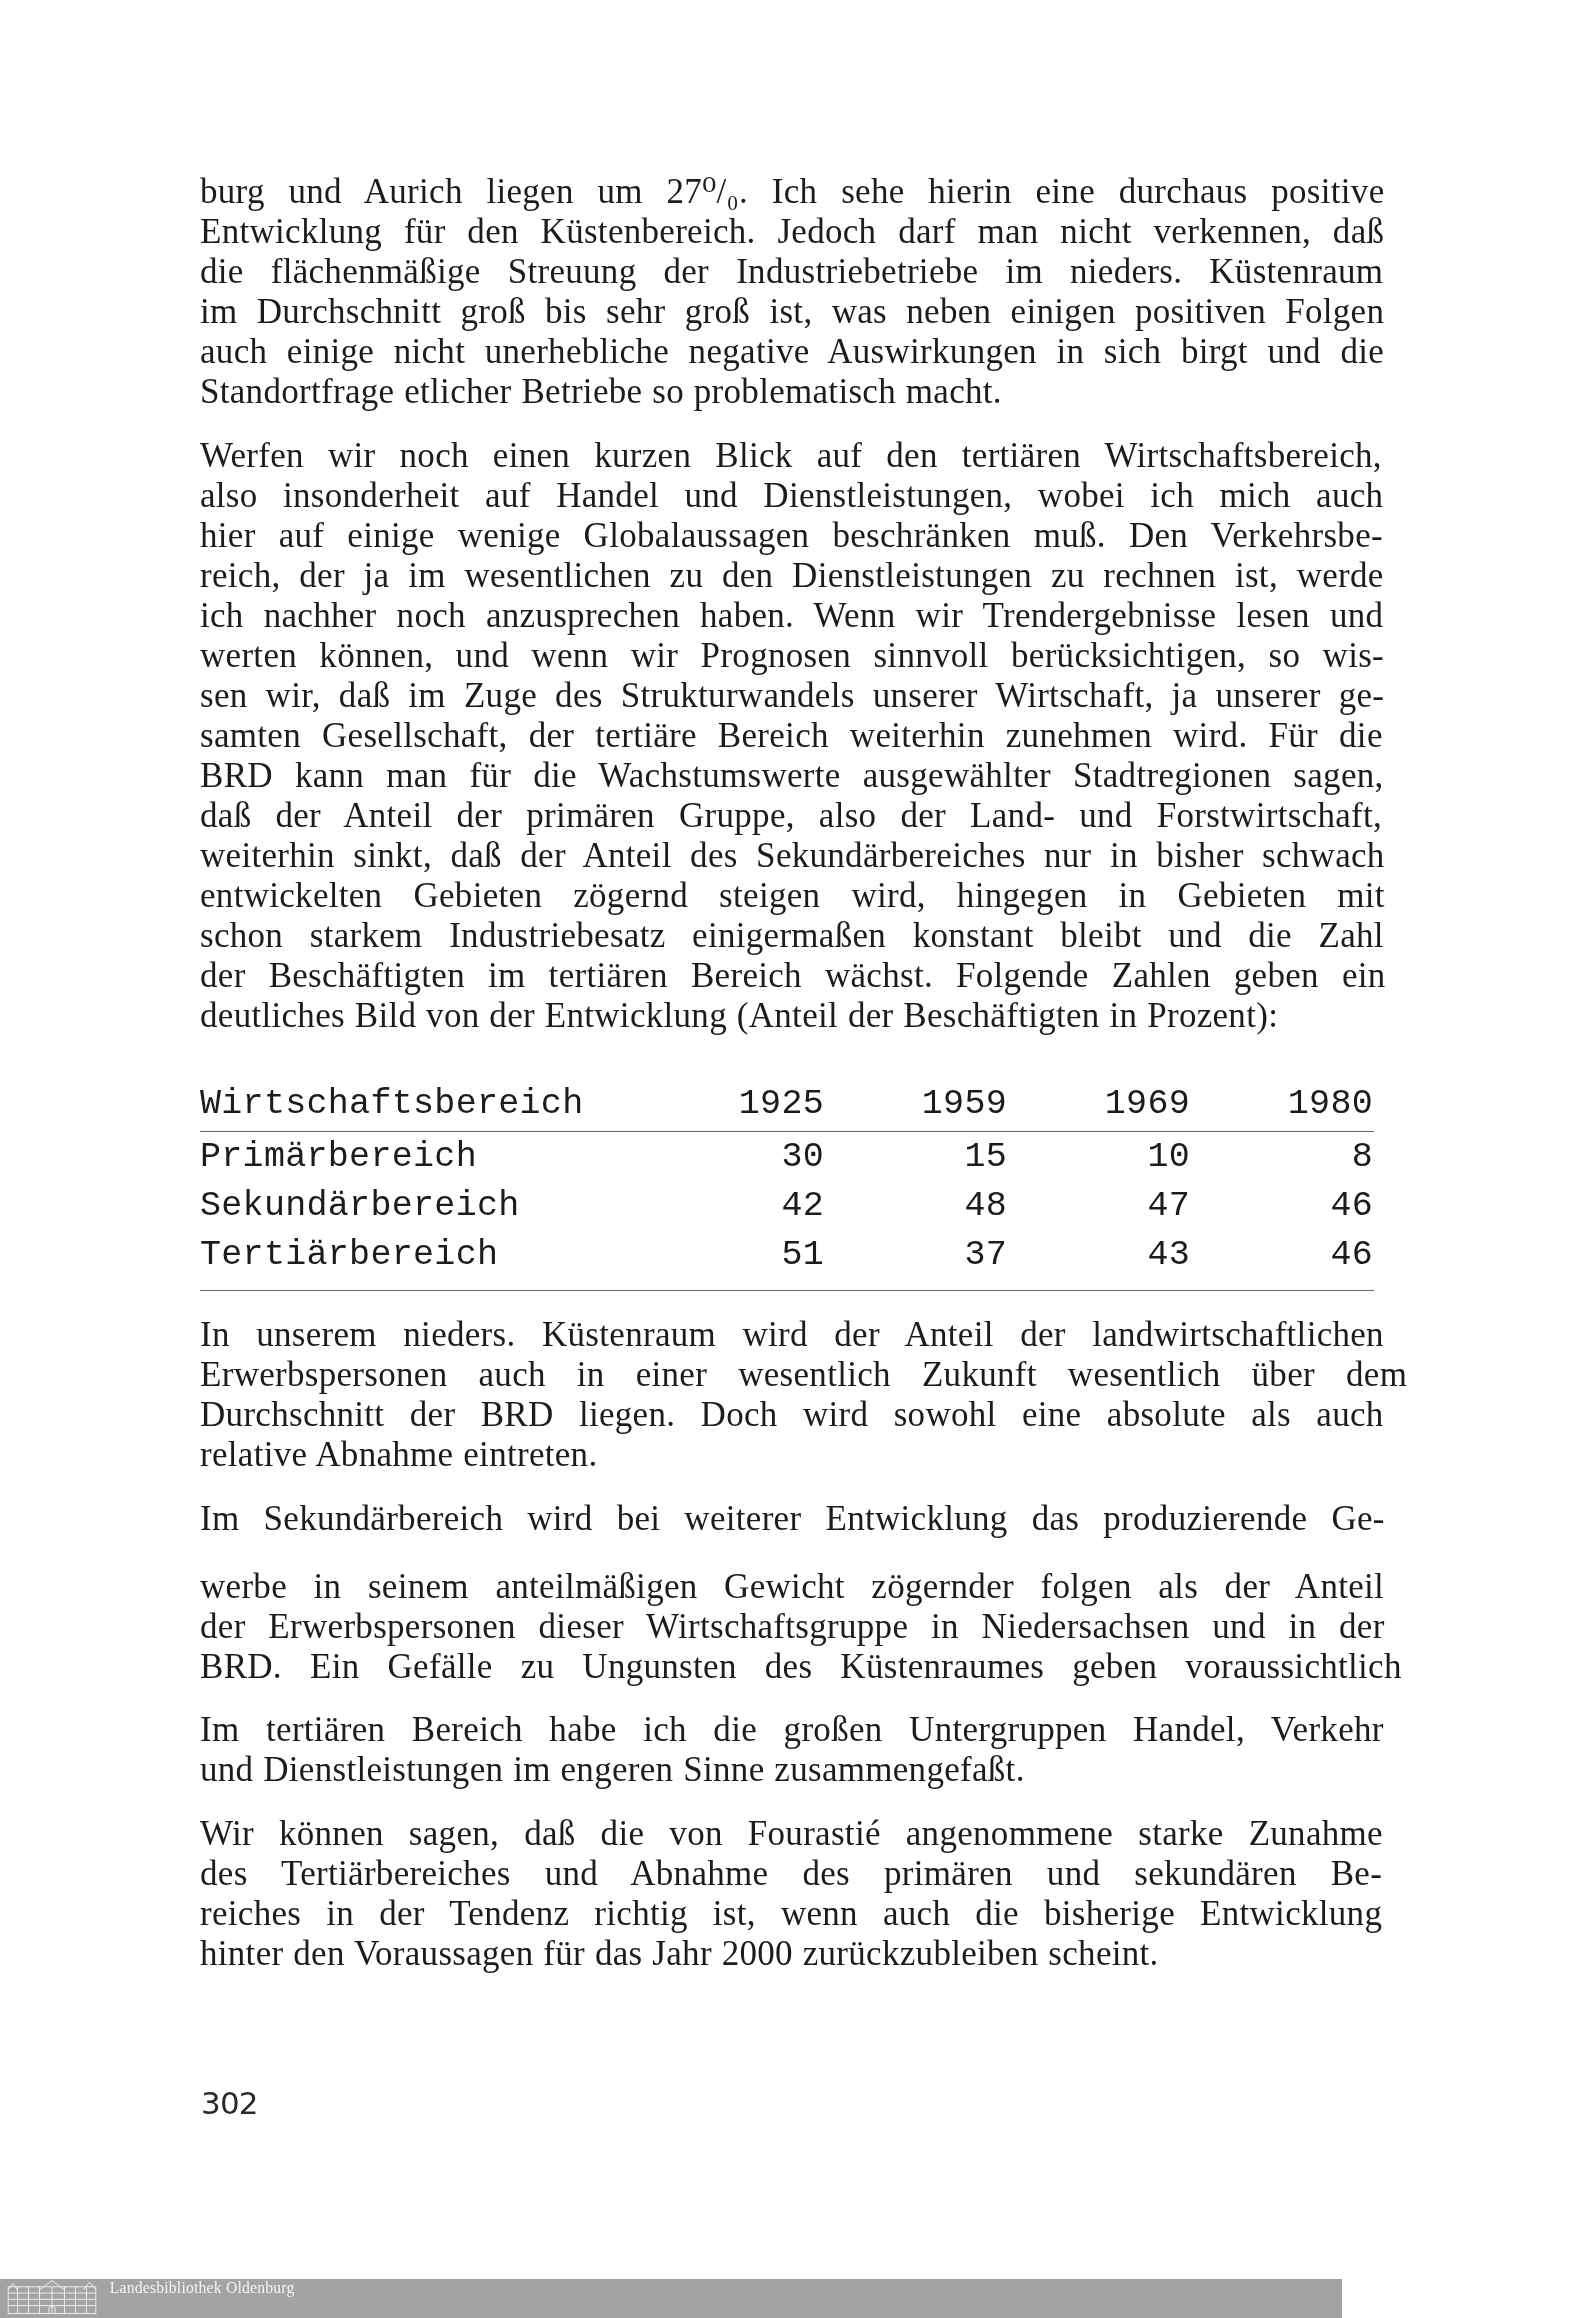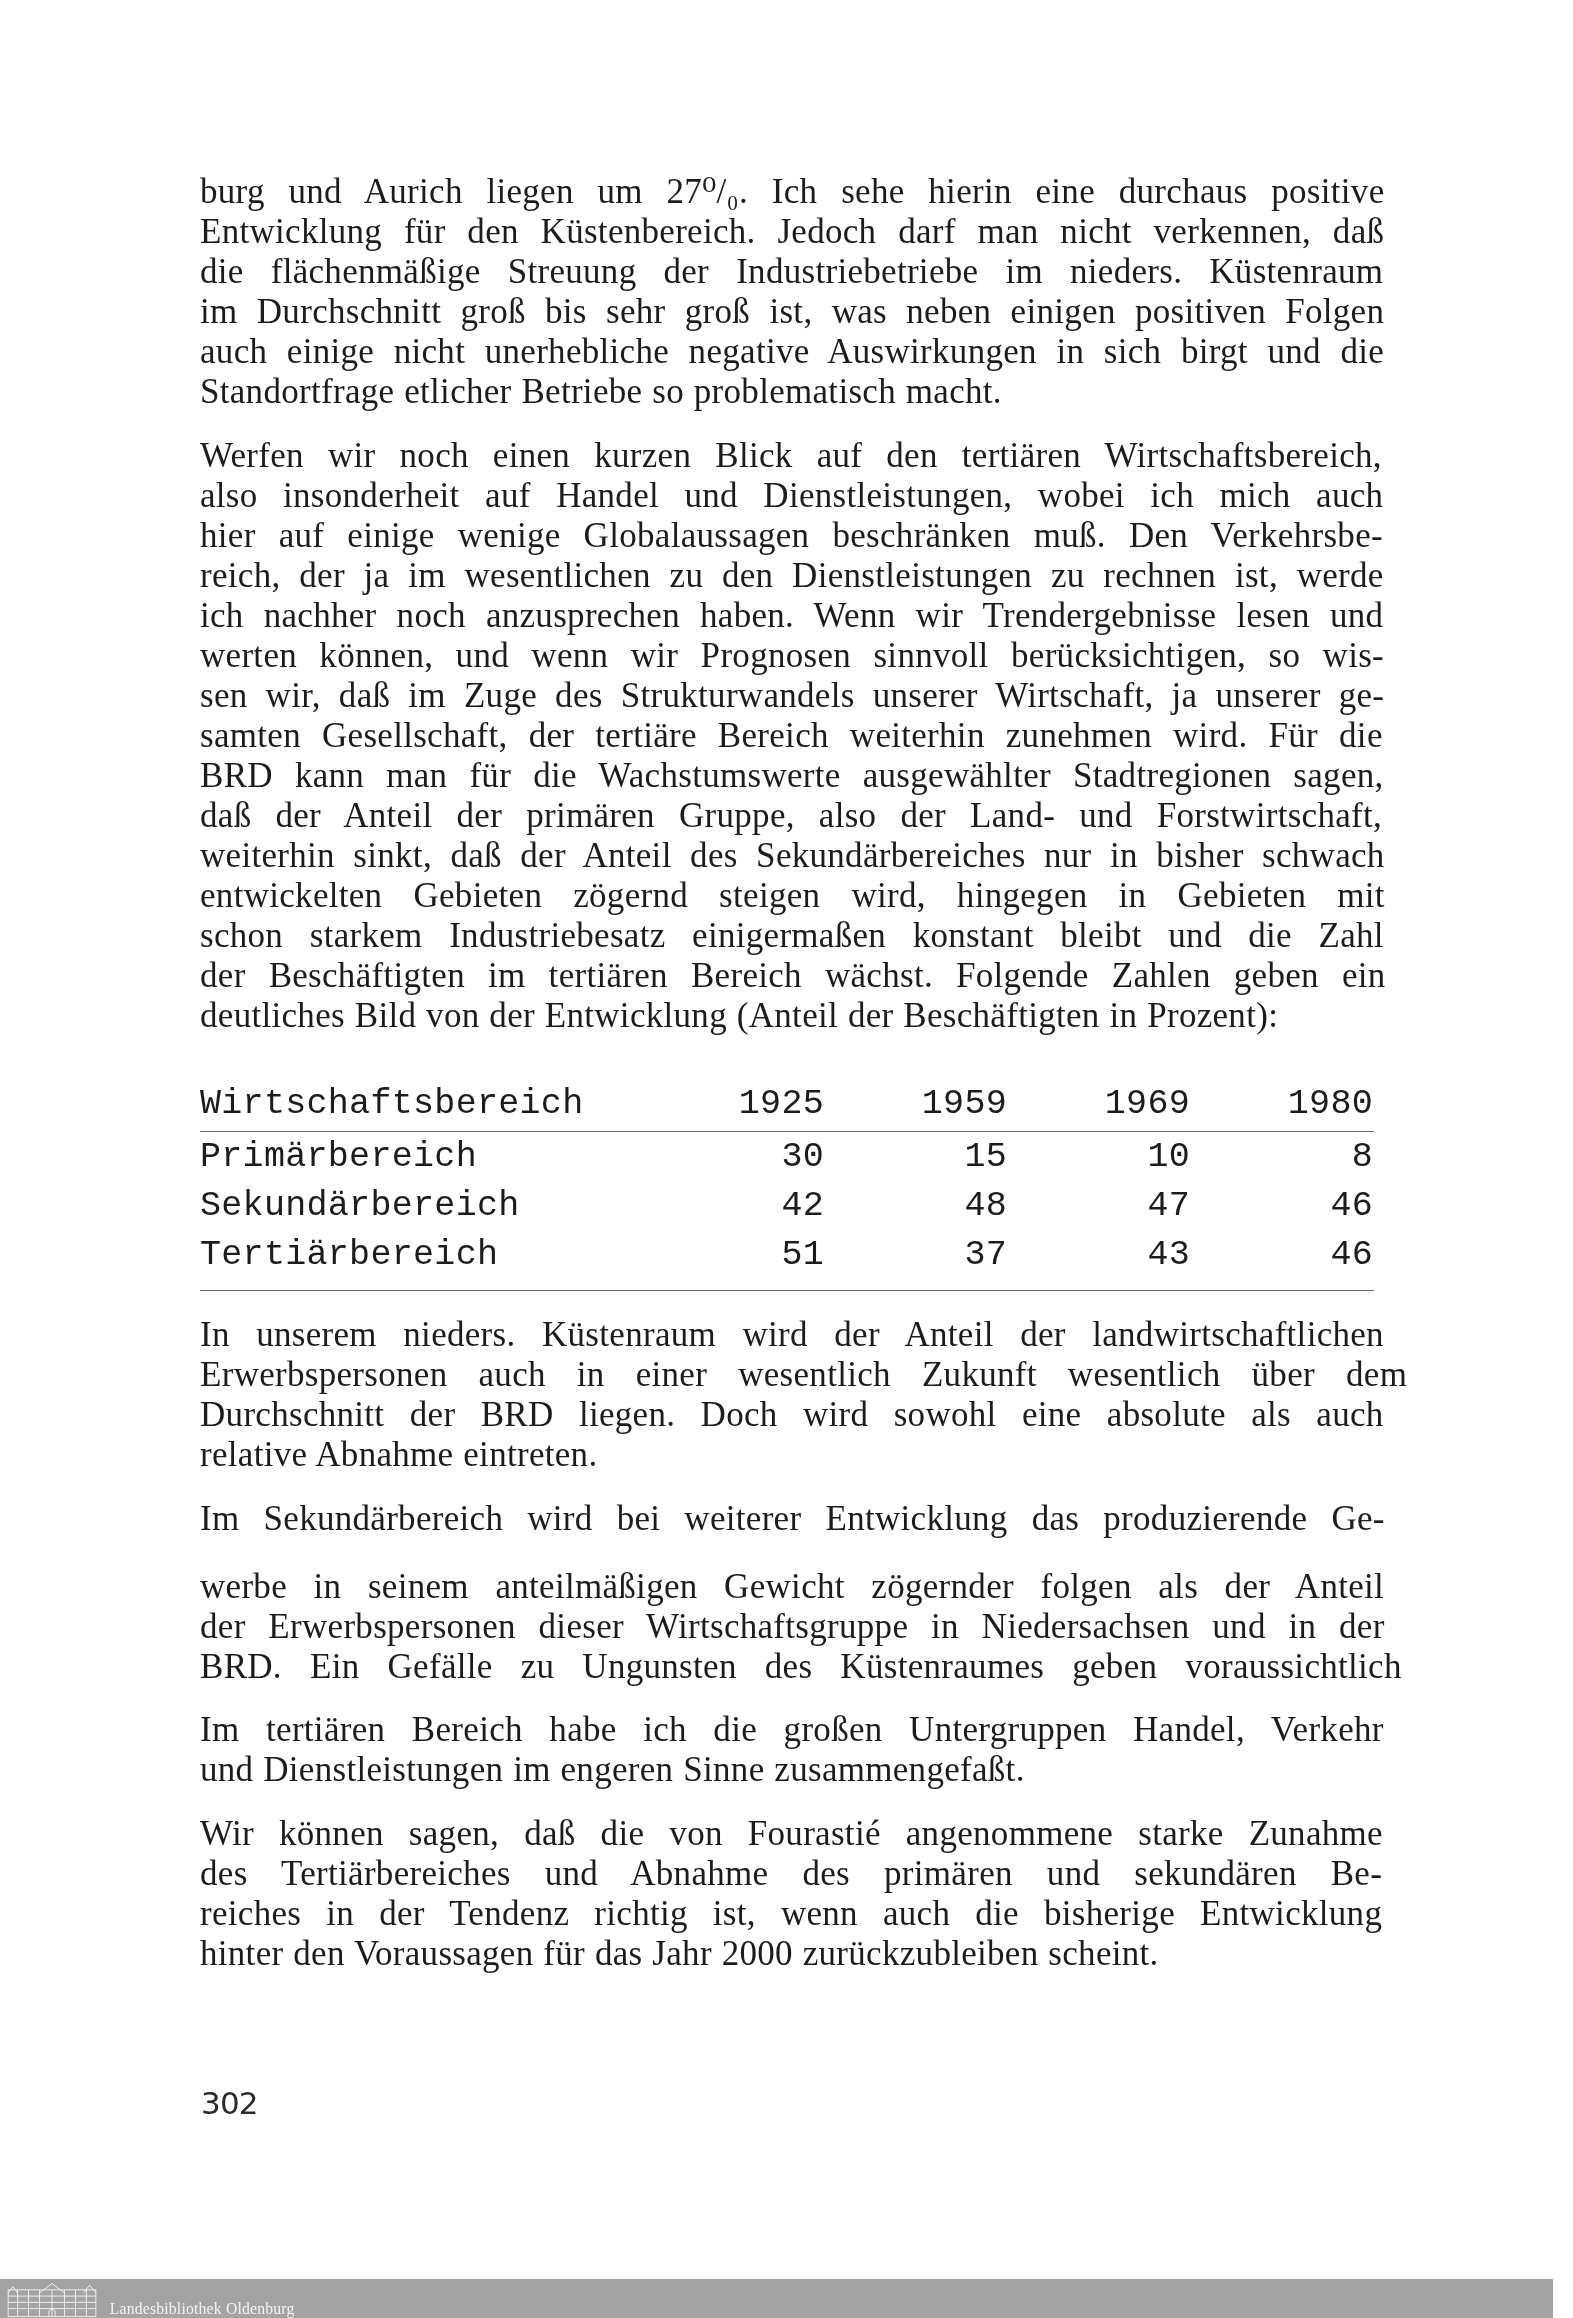--- a/index.html
+++ b/index.html
@@ -79,25 +79,25 @@
       font-size: 31px;
       color: #2a2a2a;
       letter-spacing: -0.8px;
       margin-top: 36px;
     }
 
     .footer {
       position: absolute;
       left: 0;
       top: 2279px;
-      width: 1553px;
+      width: 1342px;
       height: 39px;
       background: #a3a3a3;
       display: flex;
-      align-items: flex-end;
+      align-items: flex-start;
     }
     .footer .logo {
       width: 94px;
       height: 36px;
       margin-left: 4.7px;
     }
     .footer .lib-name {
       color: #f4f4f4;
       font-family: "Liberation Serif", "DejaVu Serif", serif;
       font-size: 15.7px;

